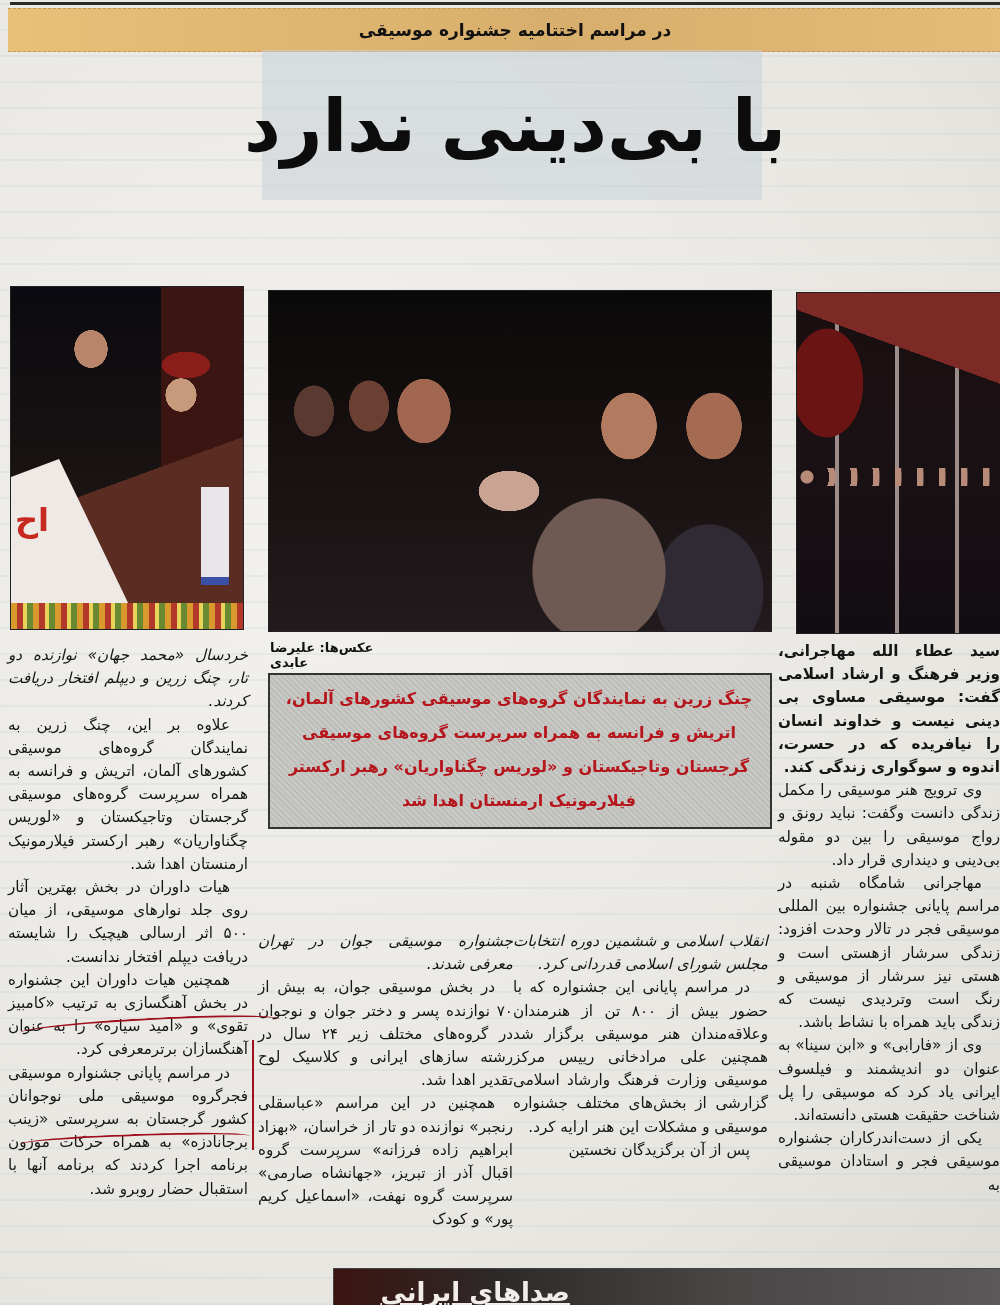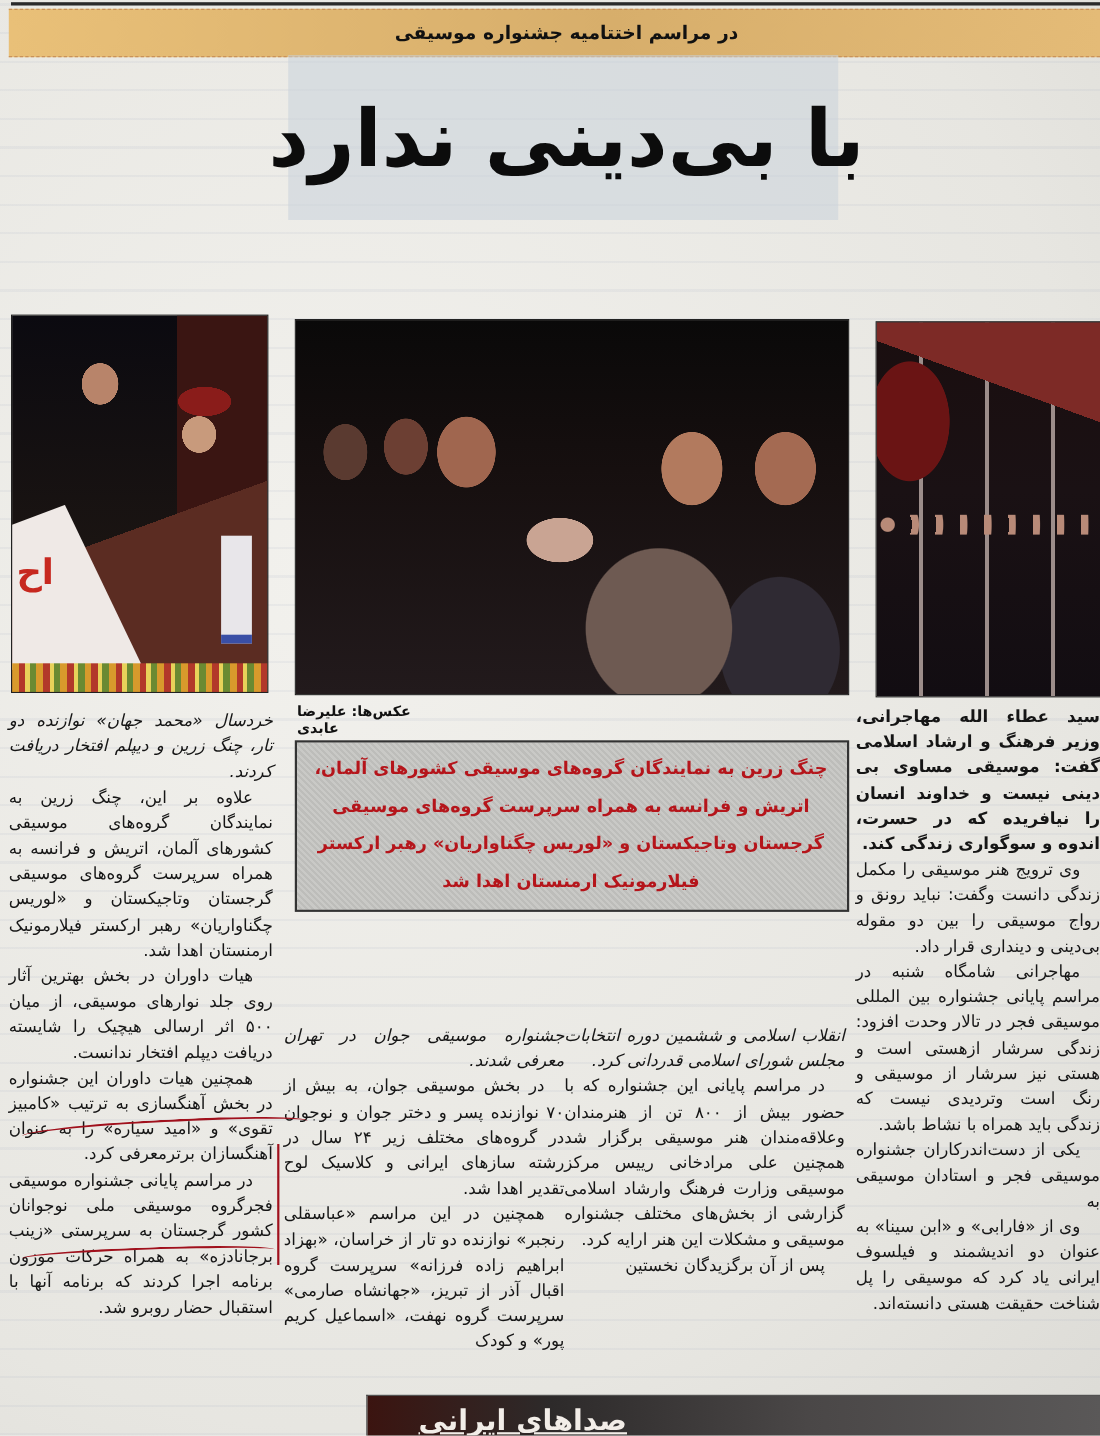--- a/index.html
+++ b/index.html
@@ -165,22 +165,22 @@
 
 <div class="caption">عکس‌ها: علیرضا عابدی</div>
 
 <div class="pull-box"></div>
 <div class="pull-text">چنگ زرین به نمایندگان گروه‌های موسیقی کشورهای آلمان، اتریش و فرانسه به همراه سرپرست گروه‌های موسیقی گرجستان وتاجیکستان و «لوریس چگناواریان» رهبر ارکستر فیلارمونیک ارمنستان اهدا شد</div>
 
 <div class="col col-right">
   <p class="lead">سید عطاء الله مهاجرانی، وزیر فرهنگ و ارشاد اسلامی گفت: موسیقی مساوی بی دینی نیست و خداوند انسان را نیافریده که در حسرت، اندوه و سوگواری زندگی کند.</p>
   <p>وی ترویج هنر موسیقی را مکمل زندگی دانست وگفت: نباید رونق و رواج موسیقی را بین دو مقوله بی‌دینی و دینداری قرار داد.</p>
   <p>مهاجرانی شامگاه شنبه در مراسم پایانی جشنواره بین المللی موسیقی فجر در تالار وحدت افزود: زندگی سرشار ازهستی است و هستی نیز سرشار از موسیقی و رنگ است وتردیدی نیست که زندگی باید همراه با نشاط باشد.</p>
+  <p>وی از «فارابی» و «ابن سینا» به عنوان دو اندیشمند و فیلسوف ایرانی یاد کرد که موسیقی را پل شناخت حقیقت هستی دانسته‌اند.</p>
   <p>یکی از دست‌اندرکاران جشنواره موسیقی فجر و استادان موسیقی به</p>
-  <p>وی از «فارابی» و «ابن سینا» به عنوان دو اندیشمند و فیلسوف ایرانی یاد کرد که موسیقی را پل شناخت حقیقت هستی دانسته‌اند.</p>
 </div>
 
 <div class="col col-mid-right">
   <p class="noindent">انقلاب اسلامی و ششمین دوره انتخابات مجلس شورای اسلامی قدردانی کرد.</p>
   <p>در مراسم پایانی این جشنواره که با حضور بیش از ۸۰۰ تن از هنرمندان وعلاقه‌مندان هنر موسیقی برگزار شد همچنین علی مرادخانی رییس مرکز موسیقی وزارت فرهنگ وارشاد اسلامی گزارشی از بخش‌های مختلف جشنواره موسیقی و مشکلات این هنر ارایه کرد.</p>
   <p>پس از آن برگزیدگان نخستین</p>
 </div>
 
 <div class="col col-mid-left">
   <p class="noindent">جشنواره موسیقی جوان در تهران معرفی شدند.</p>

